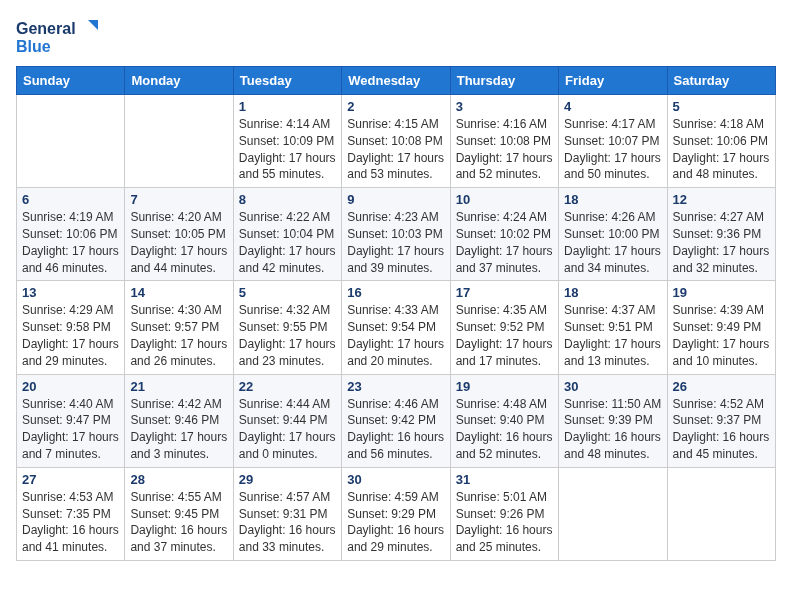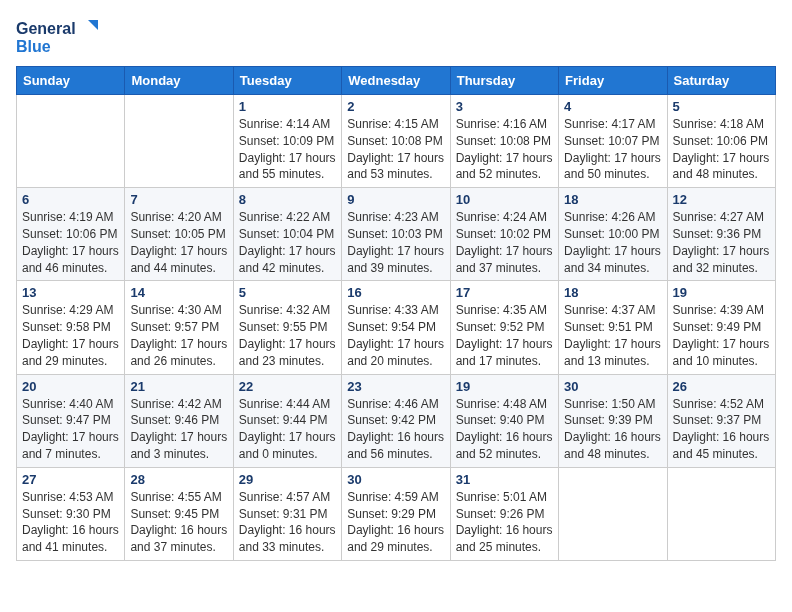--- a/index.html
+++ b/index.html
@@ -260,36 +260,36 @@
 Daylight: 16 hours and 56 minutes.</div>
         </td>
         <td>
           <span class="day-number">19</span>
           <div class="day-info">Sunrise: 4:48 AM
 Sunset: 9:40 PM
 Daylight: 16 hours and 52 minutes.</div>
         </td>
         <td>
           <span class="day-number">30</span>
-          <div class="day-info">Sunrise: 1:50 AM
+          <div class="day-info">Sunrise: 11:50 AM
 Sunset: 9:39 PM
 Daylight: 16 hours and 48 minutes.</div>
         </td>
         <td>
           <span class="day-number">26</span>
           <div class="day-info">Sunrise: 4:52 AM
 Sunset: 9:37 PM
 Daylight: 16 hours and 45 minutes.</div>
         </td>
       </tr>
       <tr>
         <td>
           <span class="day-number">27</span>
           <div class="day-info">Sunrise: 4:53 AM
-Sunset: 9:30 PM
+Sunset: 7:35 PM
 Daylight: 16 hours and 41 minutes.</div>
         </td>
         <td>
           <span class="day-number">28</span>
           <div class="day-info">Sunrise: 4:55 AM
 Sunset: 9:45 PM
 Daylight: 16 hours and 37 minutes.</div>
         </td>
         <td>
           <span class="day-number">29</span>

